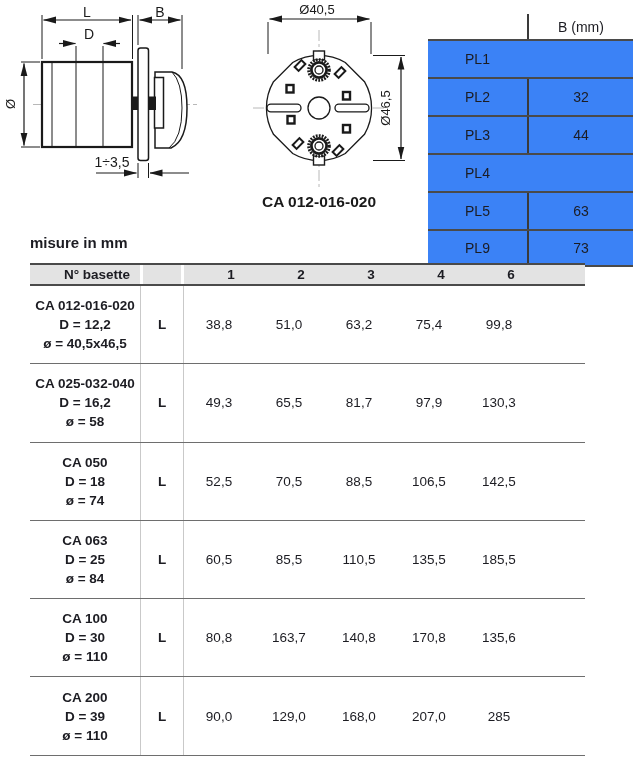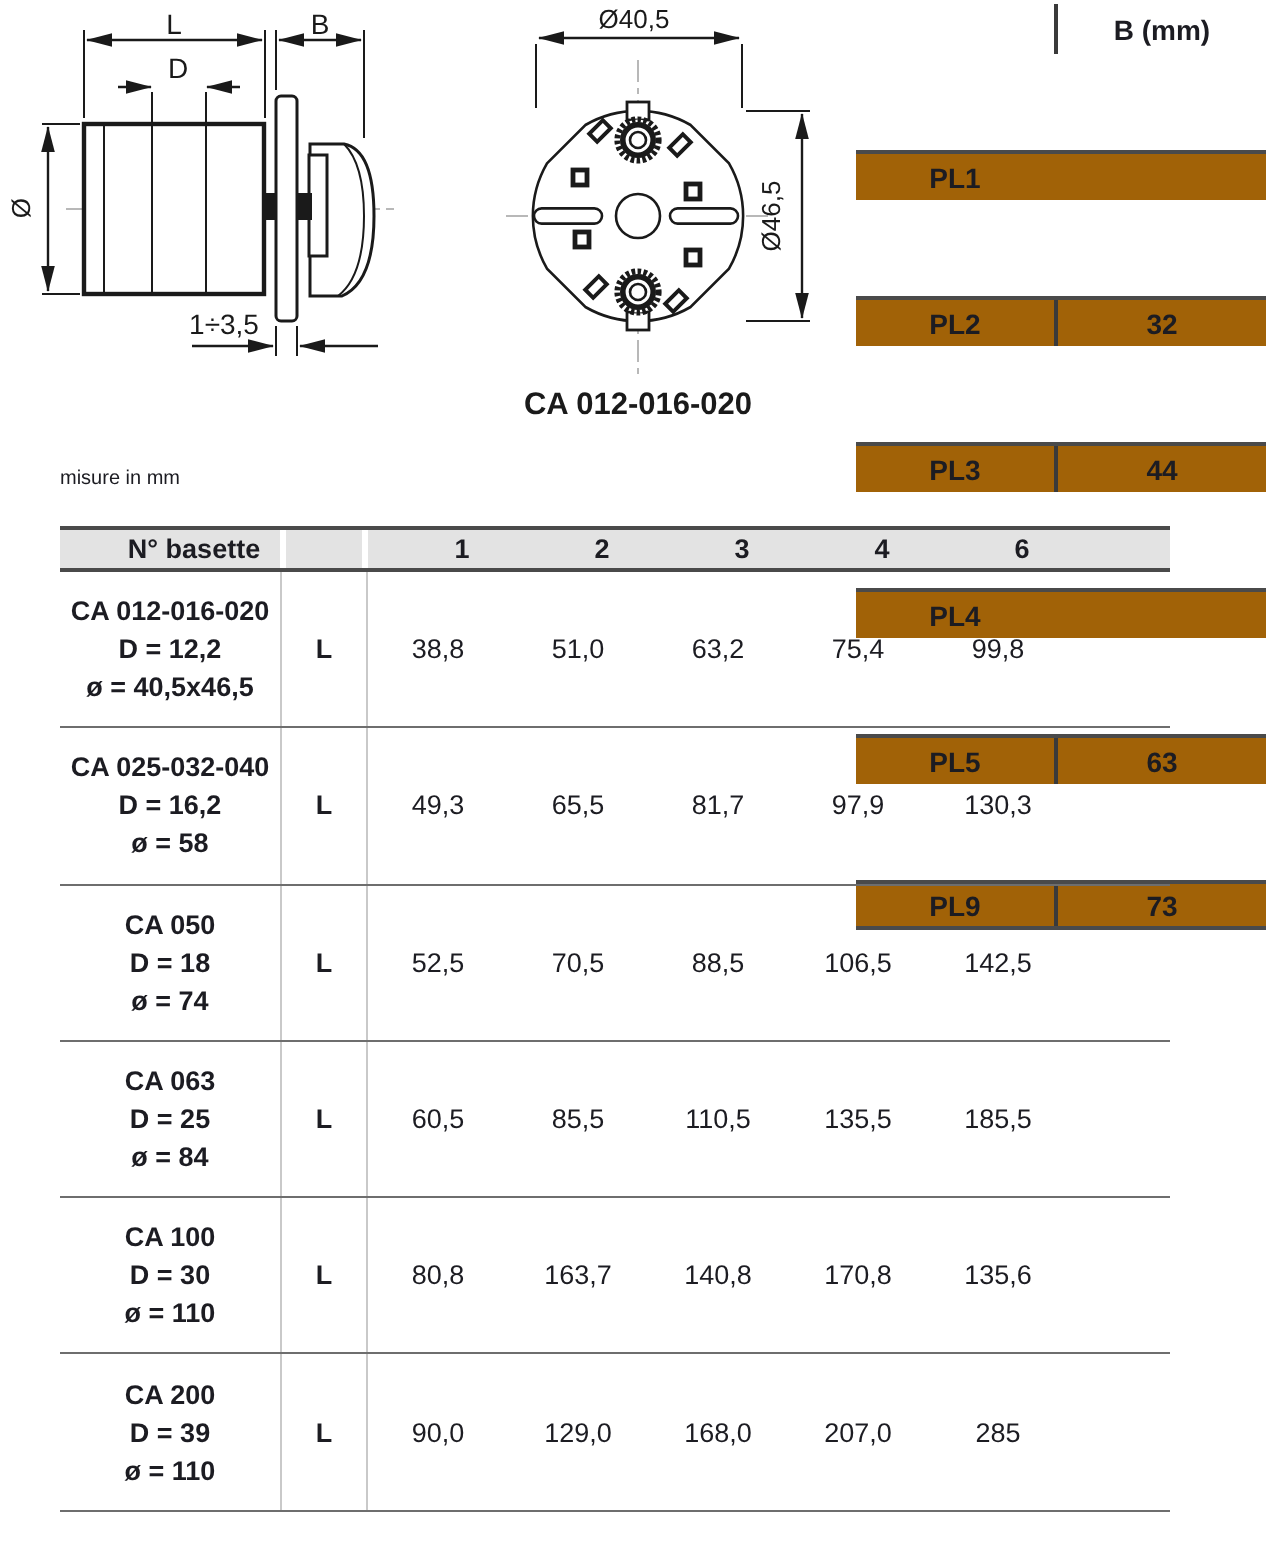--- a/index.html
+++ b/index.html
@@ -11,30 +11,30 @@
   svg text { font-family:"Liberation Sans", sans-serif; fill:#1a1a1a; }
   .dimline { stroke:#1a1a1a; stroke-width:1.2; fill:none; }
   .extline { stroke:#1a1a1a; stroke-width:1; fill:none; }
   .part    { stroke:#1a1a1a; fill:#ffffff; }
   .cline   { stroke:#b8b8b8; stroke-width:1; stroke-dasharray:11 3 3 3; fill:none; }
 
   .side-view  { position:absolute; left:5px;   top:5px; }
   .front-view { position:absolute; left:240px; top:0px; }
 
   
-  .pl-table { position:absolute; left:428px; top:2px; width:205px; font-size:14px; font-weight:bold; }
+  .pl-table { position:absolute; left:428px; top:14px; width:205px; font-size:14px; font-weight:normal; }
   .pl-row, .pl-header { display:flex; align-items:stretch; }
   .pl-header { height:25px; }
-  .pl-row { height:25px; background:#a16207; border-top:2px solid #4a4a4a;margin-top:48px; }
+  .pl-row { height:38px; background:#3b82f6; border-top:2px solid #4a4a4a; }
   .pl-row:last-child { border-bottom:2px solid #4a4a4a; }
   .pl-cell-name { width:99px; display:flex; align-items:center; justify-content:center; }
   .pl-cell-val  { flex:1; display:flex; align-items:center; justify-content:center; border-left:2px solid #3a3a3a; }
   .pl-header .pl-cell-name { background:#ffffff; }
 
-  .note { position:absolute; left:30px; top:234px; font-size:10px; font-weight:normal; }
+  .note { position:absolute; left:30px; top:234px; font-size:15px; font-weight:bold; }
 
   
   .main-table { position:absolute; left:30px; top:263px; width:555px; font-size:13.5px; }
   .mt-header {
     display:grid; grid-template-columns:110px 44px 70px 70px 70px 70px 70px 1fr;
     height:23px; background:#e3e3e3;
     border-top:2px solid #4a4a4a; border-bottom:2px solid #4a4a4a;
     font-weight:bold;
   }
   .mt-header > div { display:flex; align-items:center; justify-content:center;padding-left:24px; }

